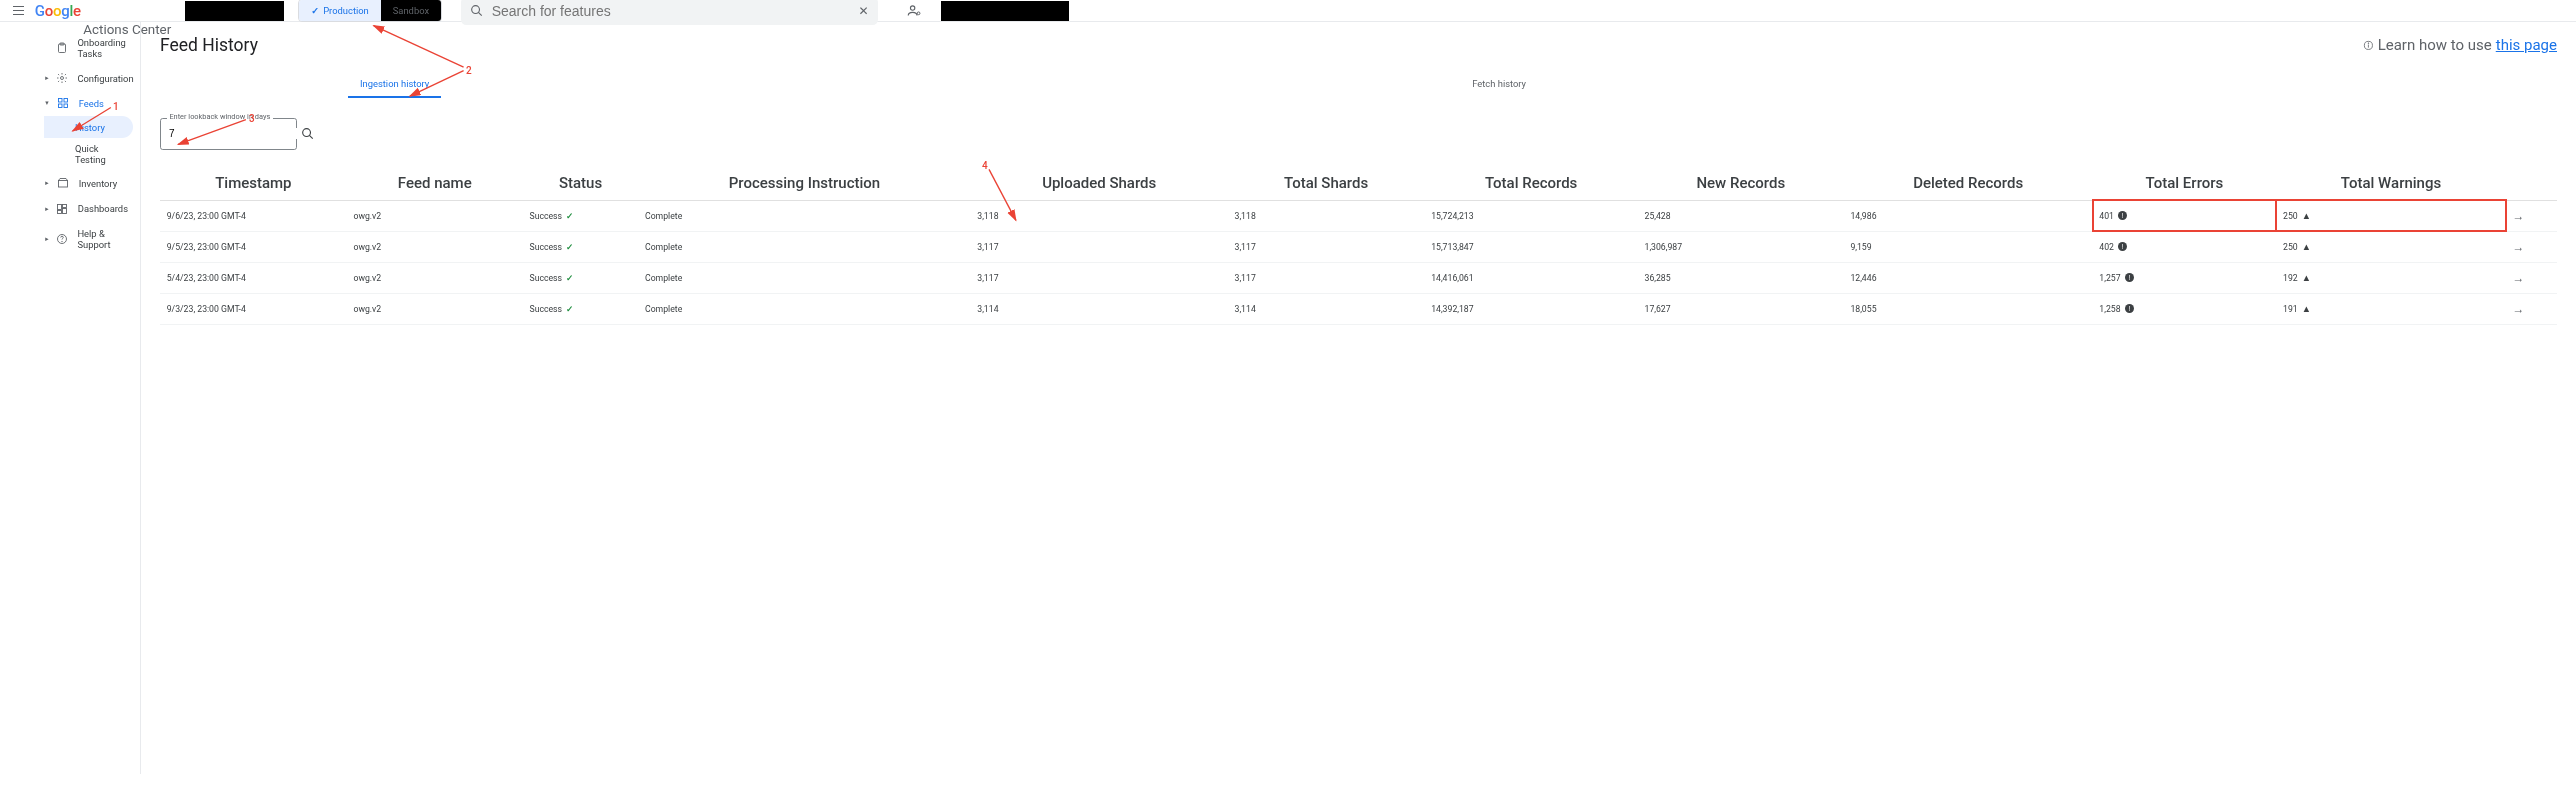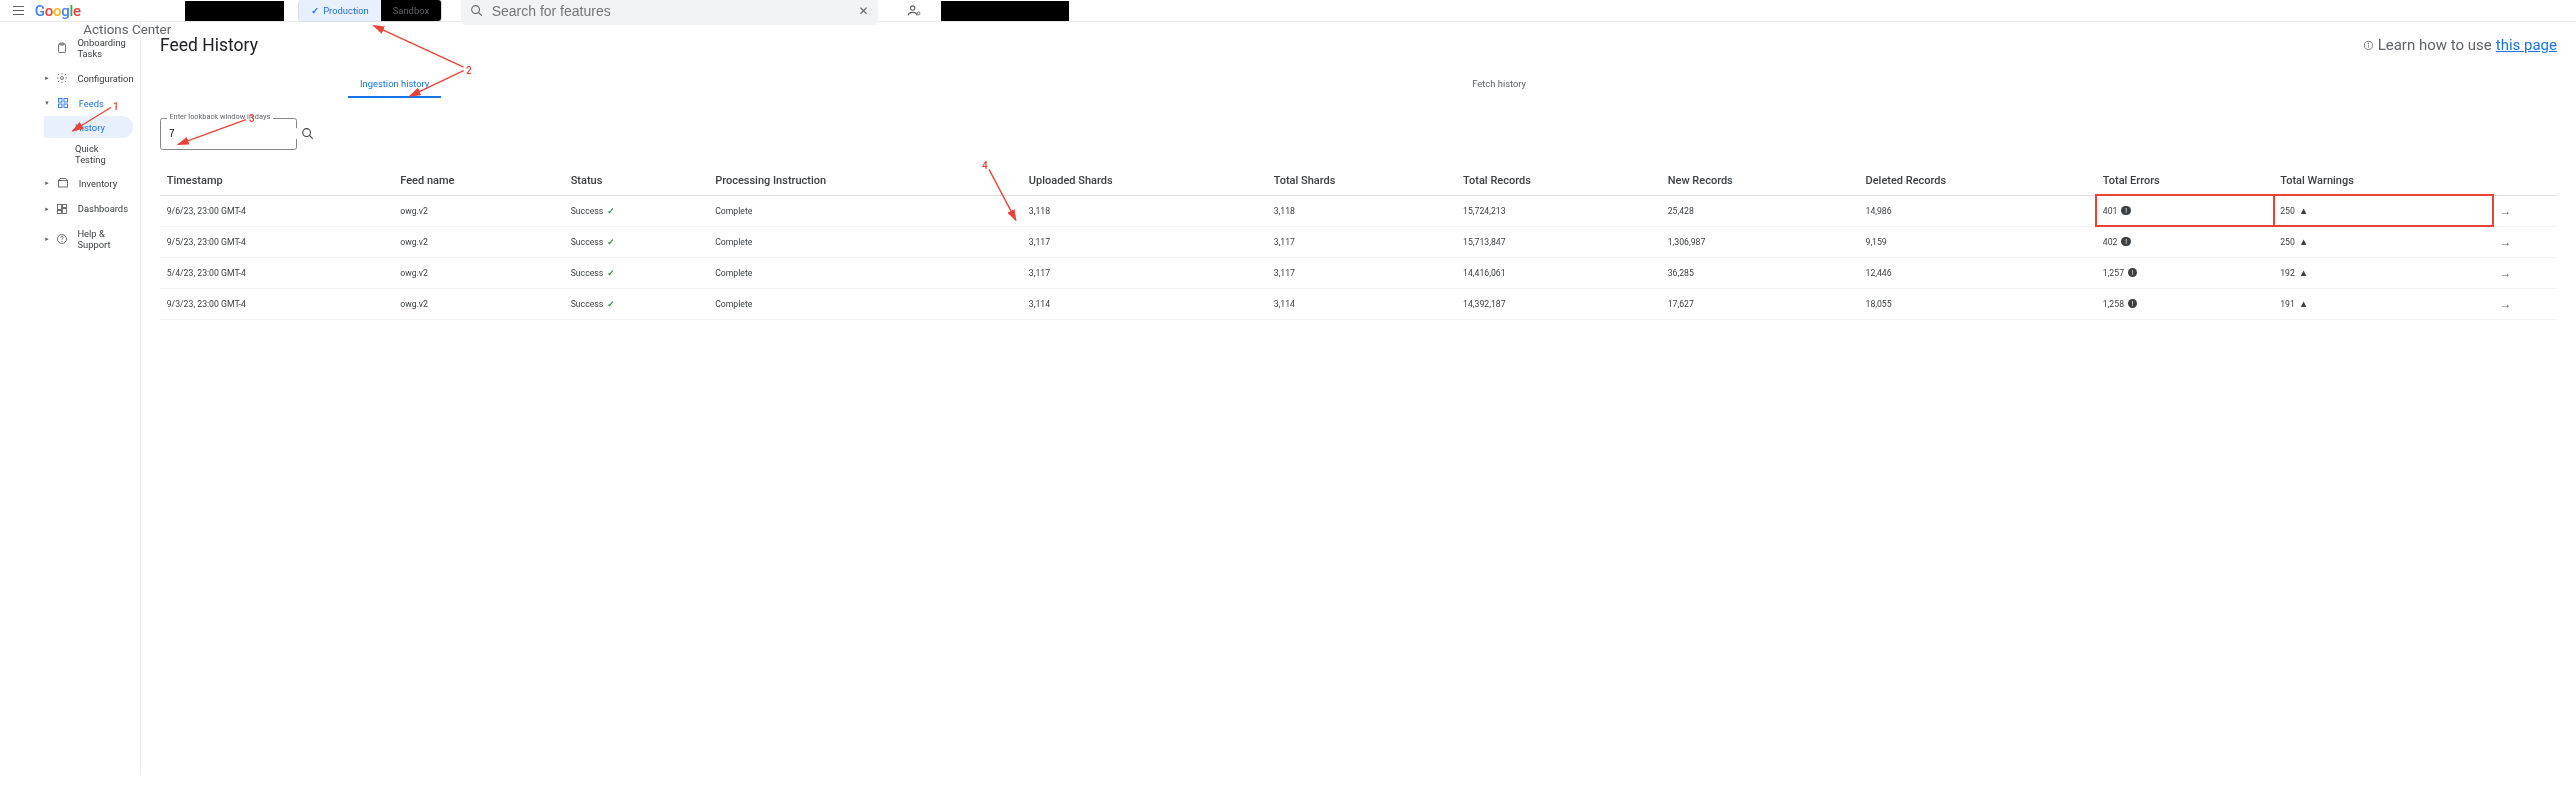--- a/index.html
+++ b/index.html
@@ -54,21 +54,21 @@
   .tab-spacer2 { flex: 1; }
   
   .lookback-wrap { position: relative; width: 137px; margin-bottom: 16px; }
   .lookback-wrap label { position: absolute; top: -5.4px; left: 6.7px; background: #fff; padding: 0 2.7px; font-size: 7.4px; color: #5f6368; }
   .lookback-inner { border: 0.7px solid #80868b; border-radius: 2.7px; height: 32px; display: flex; align-items: center; padding: 0 8px; }
   .lookback-inner input { flex: 1; border: none; outline: none; font-size: 10px; }
   .lookback-inner .srch { color: #3c4043; }
   
   
   table { width: 100%; border-collapse: collapse; }
-  th { text-align: left; font-weight: 500; font-size: 11px; color: #3c4043; padding: 8px 6.7px; border-bottom: 0.7px solid #e0e0e0; vertical-align: top; }
+  th { text-align: center; font-weight: 500; font-size: 15px; color: #3c4043; padding: 8px 6.7px; border-bottom: 0.7px solid #e0e0e0; vertical-align: top; }
   td { padding: 8px 6.7px; font-size: 8.7px; color: #3c4043; border-bottom: 0.7px solid #f1f3f4; vertical-align: middle; }
   .status-success { display: inline-flex; align-items: center; gap: 4px; }
   .status-success .tick { color: #1e8e3e; font-weight: bold; }
   .err-cell, .warn-cell { display: inline-flex; align-items: center; gap: 4px; }
   .err-ico { width: 9.4px; height: 9.4px; border-radius: 50%; background: #3c4043; color: #fff; font-size: 6.7px; display: flex; align-items: center; justify-content: center; }
   .warn-ico { color: #3c4043; font-size: 9.4px; }
   .row-arrow { color: #5f6368; cursor: pointer; font-size: 12px; }
   .highlight-cell { outline: 2px solid #ea4335; outline-offset: -1.3px; }
   
   

